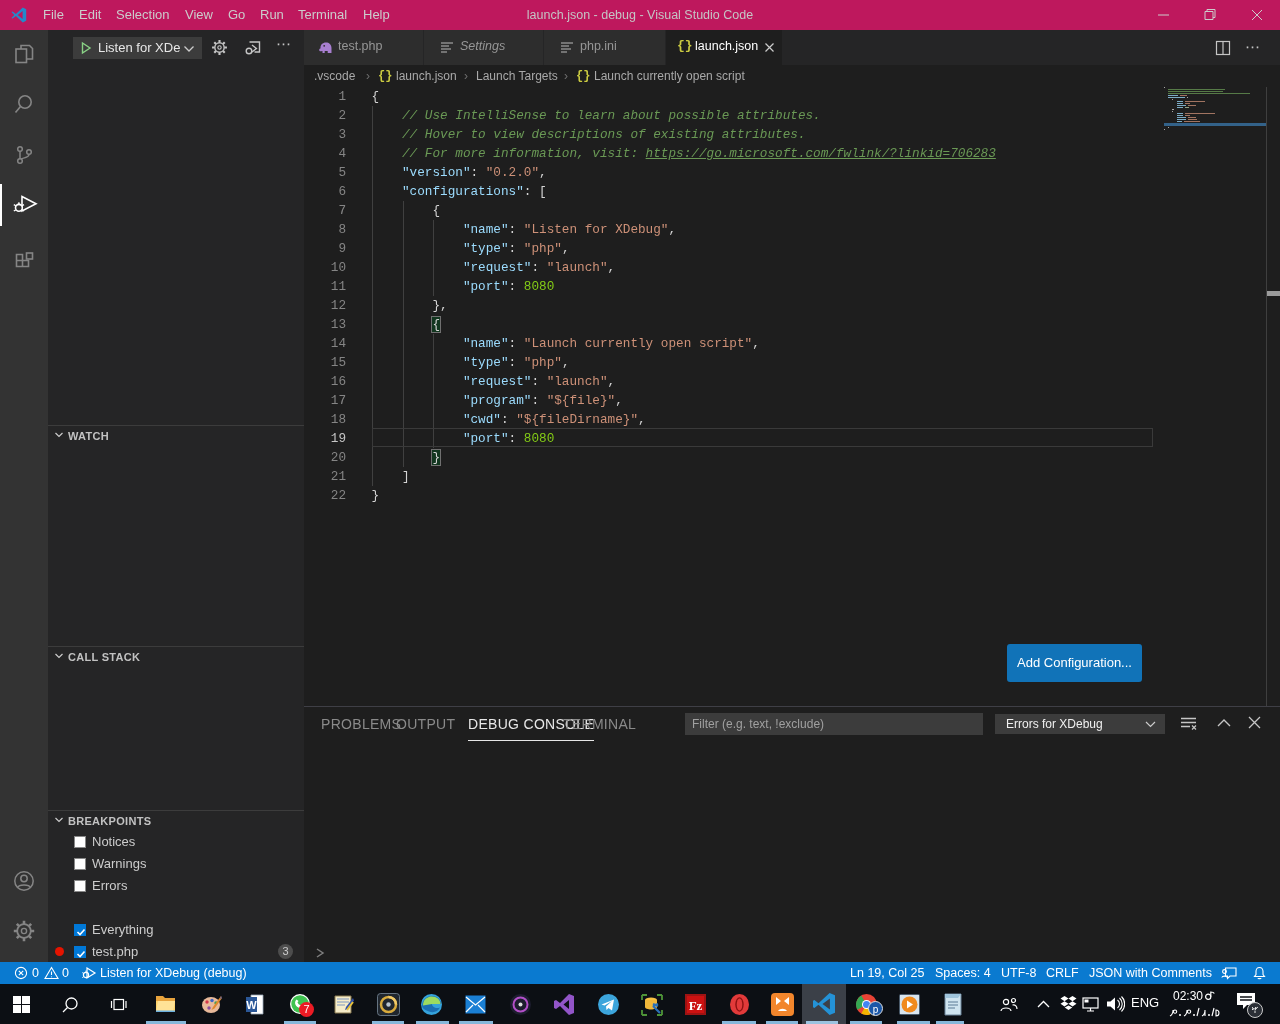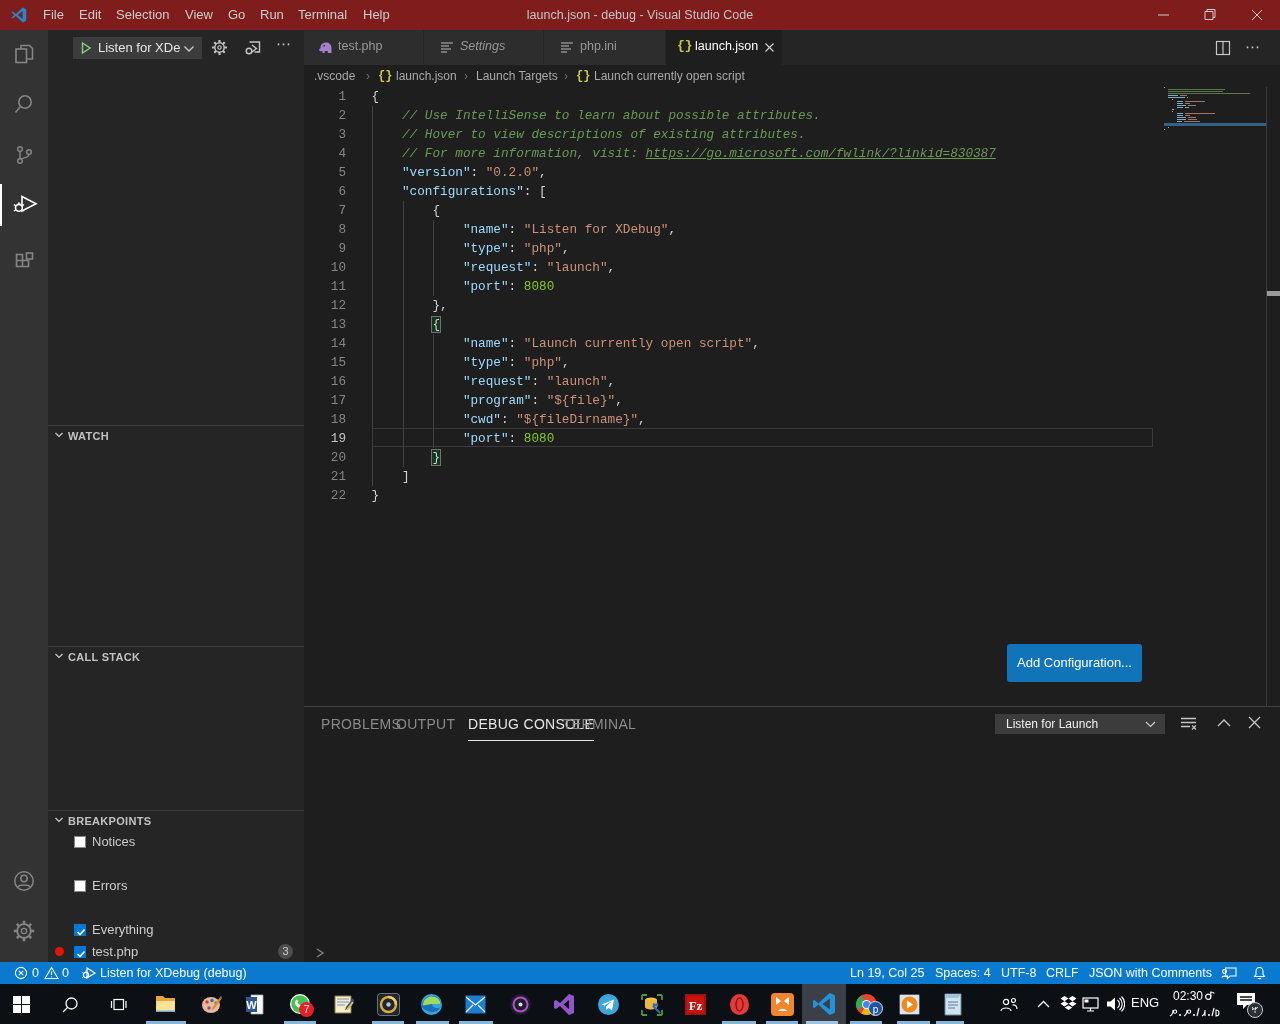--- a/index.html
+++ b/index.html
@@ -1,21 +1,21 @@
 <!DOCTYPE html>
 <html><head>
 <meta charset="utf-8">
 <style>
 * { margin:0; padding:0; box-sizing:border-box; }
 html,body { width:1280px; height:1024px; overflow:hidden; background:#1e1e1e; }
 body { font-family:"Liberation Sans", sans-serif; position:relative; }
 .abs { position:absolute; }
 .mono { font-family:"Liberation Mono", monospace; }
 
-#titlebar { left:0; top:0; width:1280px; height:30px; background:#7f1d1d; color:#cccccc; font-size:13px; }
+#titlebar { left:0; top:0; width:1280px; height:30px; background:#be185d; color:#cccccc; font-size:13px; }
 #titlebar .menu { position:absolute; top:0; height:30px; line-height:30px; }
 #wintitle { position:absolute; top:0; left:440px; width:400px; height:30px; line-height:30px; text-align:center; color:#c5c5c5; font-size:12.5px;}
 
 #activitybar { left:0; top:30px; width:48px; height:932px; background:#333333; }
 
 #sidebar { left:48px; top:30px; width:256px; height:932px; background:#252526; color:#cccccc; }
 .sechead { position:absolute; left:0; width:256px; height:22px; font-size:11px; font-weight:bold; color:#c2c2c2; line-height:22px; }
 .sechead .chev { position:absolute; left:6px; top:5px; }
 .sechead .lbl { position:absolute; left:20px; letter-spacing:0.3px; }
 .secline { position:absolute; left:0; width:256px; height:1px; background:#3c3c3c; }
@@ -157,20 +157,24 @@
   <div class="sechead" style="top:780px">
       <svg class="chev" width="10" height="10" viewBox="0 0 10 10">
         <path d="M1.5 3 5 6.5 8.5 3" fill="none" stroke="#cccccc" stroke-width="1.2"></path>
       </svg>
       <span class="lbl">BREAKPOINTS</span>
     </div>
   <div class="bprow" style="top:801px">
       <div class="cb"></div>
       <div class="txt">Notices</div>
     </div>
+  <div class="bprow" style="top:823px">
+      <div class="cb"></div>
+      <div class="txt">Warnings</div>
+    </div>
   <div class="bprow" style="top:845px">
       <div class="cb"></div>
       <div class="txt">Errors</div>
     </div>
   <div class="bprow" style="top:889px">
       <div class="cb on">
         <svg width="12" height="12" viewBox="0 0 12 12">
           <path d="M2.5 6 l2.5 2.5 L9.5 3.5" fill="none" stroke="#ffffff" stroke-width="1.6"></path>
         </svg>
       </div>
@@ -239,21 +243,21 @@
 <div id="editor" class="abs">
   <div class="guide" style="left:68px;top:19px;height:380px"></div>
   <div class="guide" style="left:98.5px;top:114px;height:266px"></div>
   <div class="guide" style="left:129px;top:133px;height:76px"></div>
   <div class="guide" style="left:129px;top:247px;height:114px"></div>
   <div class="abs" style="left:68px;top:341px;width:781px;height:19px;border:1px solid #3a3a3a"></div>
   <div id="linenos" class="mono">1<br>2<br>3<br>4<br>5<br>6<br>7<br>8<br>9<br>10<br>11<br>12<br>13<br>14<br>15<br>16<br>17<br>18<br><span style="color:#c6c6c6">19</span><br>20<br>21<br>22</div>
   <div id="codebox" class="mono">{
     <span class="cmt">// Use IntelliSense to learn about possible attributes.</span>
     <span class="cmt">// Hover to view descriptions of existing attributes.</span>
-    <span class="cmt">// For more information, visit: <span class="url">https://go.microsoft.com/fwlink/?linkid=830387</span></span>
+    <span class="cmt">// For more information, visit: <span class="url">https://go.microsoft.com/fwlink/?linkid=706283</span></span>
     <span class="key">"version"</span>: <span class="str">"0.2.0"</span>,
     <span class="key">"configurations"</span>: [
         {
             <span class="key">"name"</span>: <span class="str">"Listen for XDebug"</span>,
             <span class="key">"type"</span>: <span class="str">"php"</span>,
             <span class="key">"request"</span>: <span class="str">"launch"</span>,
             <span class="key">"port"</span>: <span class="num">8080</span>
         },
         <span class="brk">{</span>
             <span class="key">"name"</span>: <span class="str">"Launch currently open script"</span>,
@@ -308,21 +312,22 @@
   <div class="abs" style="left:963px;top:204px;width:13px;height:5px;background:#9b9b9b"></div>
 
   <div class="abs" style="left:703px;top:557px;width:135px;height:38px;background:#1173b8;border-radius:3px;color:#ffffff;font-size:13px;text-align:center;line-height:38px">Add Configuration...</div>
 </div>
 
 <div id="panel" class="abs">
   <div class="ptab" style="left:17px">PROBLEMS</div>
   <div class="ptab" style="left:92px">OUTPUT</div>
   <div class="ptab active" style="left:164px">DEBUG CONSOLE</div>
   <div class="ptab" style="left:259px">TERMINAL</div>
-  <div class="abs" style="left:691px;top:7px;width:170px;height:20px;background:#3c3c3c;color:#f0f0f0;font-size:12px;line-height:20px"><span style="margin-left:11px">Listen for Launch</span>
+  <div class="abs" style="left:381px;top:6px;width:298px;height:22px;background:#3c3c3c;color:#a0a0a0;font-size:12px;line-height:22px"><span style="margin-left:7px">Filter (e.g. text, !exclude)</span></div>
+  <div class="abs" style="left:691px;top:7px;width:170px;height:20px;background:#3c3c3c;color:#f0f0f0;font-size:12px;line-height:20px"><span style="margin-left:11px">Errors for XDebug</span>
     <svg class="abs" style="left:150px;top:7px" width="11" height="7" viewBox="0 0 11 7">
         <path d="M1 1 l4.5 4.5 L10 1" fill="none" stroke="#cccccc" stroke-width="1.2"></path>
       </svg>
   </div>
   <svg class="abs" style="left:876px;top:9px" width="17" height="16" viewBox="0 0 17 16" stroke="#c5c5c5" stroke-width="1.4" fill="none">
       <path d="M1 2.5 h15 M1 6.5 h15 M1 10.5 h9"></path>
       <path d="M12 9.5 l4 4 m0 -4 l-4 4" stroke-width="1.2"></path>
     </svg>
   <svg class="abs" style="left:913px;top:11px" width="14" height="9" viewBox="0 0 14 9">
       <path d="M1 8 L7 2 L13 8" fill="none" stroke="#c5c5c5" stroke-width="1.4"></path>

